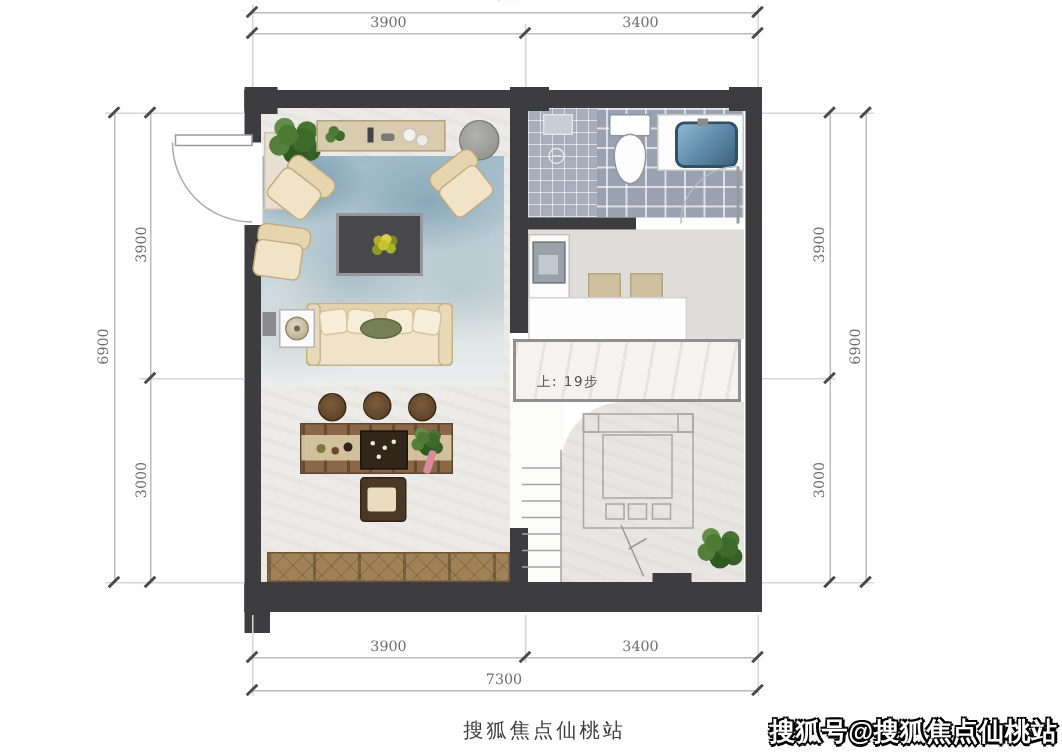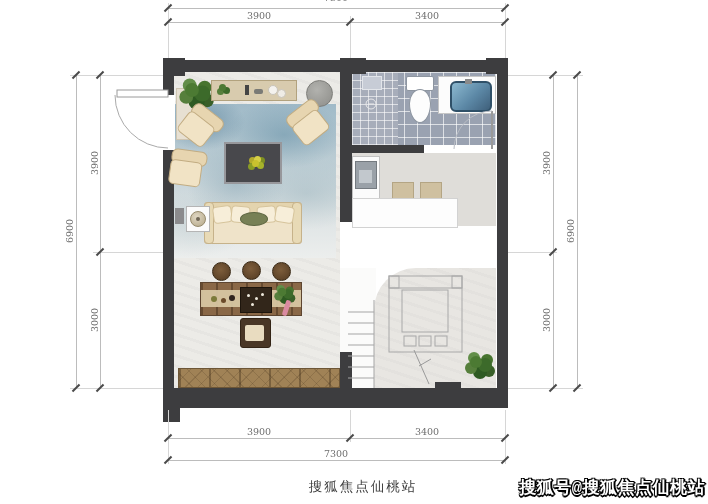--- a/index.html
+++ b/index.html
@@ -103,21 +103,21 @@
   .counterL{position:absolute;left:352px;top:156px;width:26px;height:66px;background:#fbfbfb;border:1px solid #c2c2c2;}
   .csink{position:absolute;left:2px;top:4px;width:20px;height:26px;background:#9aa1a8;border:1px solid #747a80;}
   .csink i{position:absolute;left:3px;top:8px;width:13px;height:13px;background:#c2c8cd;}
   .mat{position:absolute;width:20px;height:18px;background:#cfc0a0;border:1px solid #b4a584;}
   .island{position:absolute;left:352px;top:198px;width:104px;height:28px;background:#fdfdfd;border:1px solid #d2d2d2;}
   .stairnote{position:absolute;left:14px;bottom:5px;font-size:9px;color:#4f4f4f;letter-spacing:1px;}
   
   .caption{position:absolute;left:268px;top:478px;width:190px;text-align:center;
     font-size:13.5px;color:#3c3c3c;letter-spacing:2px;font-family:"DejaVu Sans","Liberation Sans",sans-serif;}
   .watermark{position:absolute;right:3px;top:476px;font-size:17px;font-weight:700;color:#ffffff;
-    letter-spacing:0.5px;font-family:Liberation Mono, monospace;
+    letter-spacing:0.5px;font-family:Liberation Sans, sans-serif;
     text-shadow:-1px -1px 0 #000,1px -1px 0 #000,-1px 1px 0 #000,1px 1px 0 #000,2px 0 0 #000,0 2px 0 #000;}
   svg{position:absolute;left:0;top:0;pointer-events:none;}
 </style>
 </head>
 <body>
 
 <div id="canvas">
 
   <div class="floor-living"></div>
   <div class="rug"></div>
@@ -217,20 +217,23 @@
 
   <div class="counterL">
     <div class="csink">
         <i></i>
       </div>
   </div>
   <div class="mat" style="left:392px;top:182px;"></div>
   <div class="mat" style="left:420px;top:182px;"></div>
   <div class="island"></div>
 
+  <div class="marble">
+    <div class="stairnote">上: 19步</div>
+  </div>
   <div class="plant" style="left:470px;top:356px;"></div>
 
   <svg width="708" height="504" viewBox="0 0 708 504">
 
     <rect x="117" y="90" width="51" height="7" fill="#ffffff" stroke="#9a9a9a" stroke-width="1"></rect>
     <path d="M115,95 A53,53 0 0 0 168,148" fill="none" stroke="#aaaaaa" stroke-width="1"></path>
 
     <line x1="492" y1="149" x2="492" y2="111" stroke="#9a9a9a" stroke-width="2"></line>
     <path d="M492,111 A38,38 0 0 0 454,149" fill="none" stroke="#b8bcc4" stroke-width="1"></path>
 

